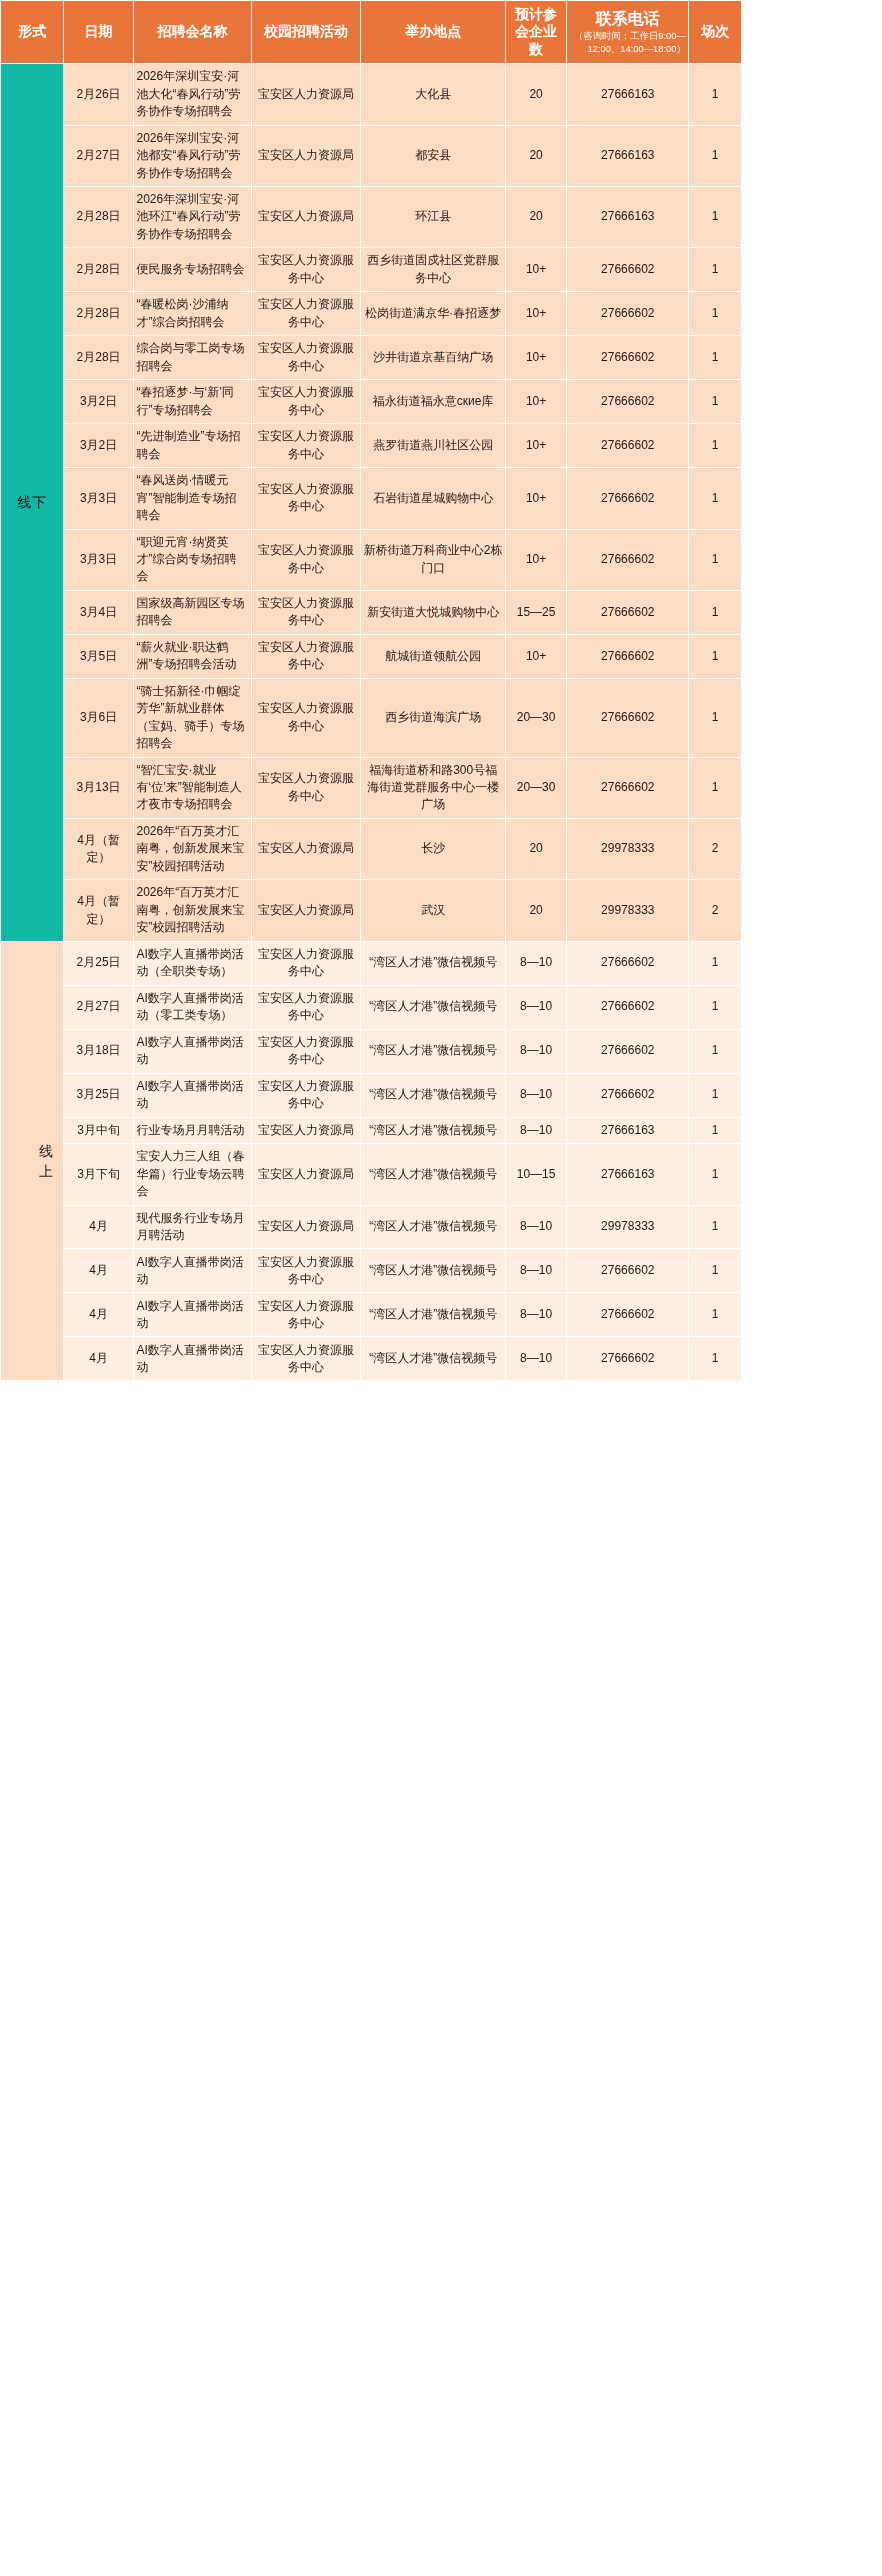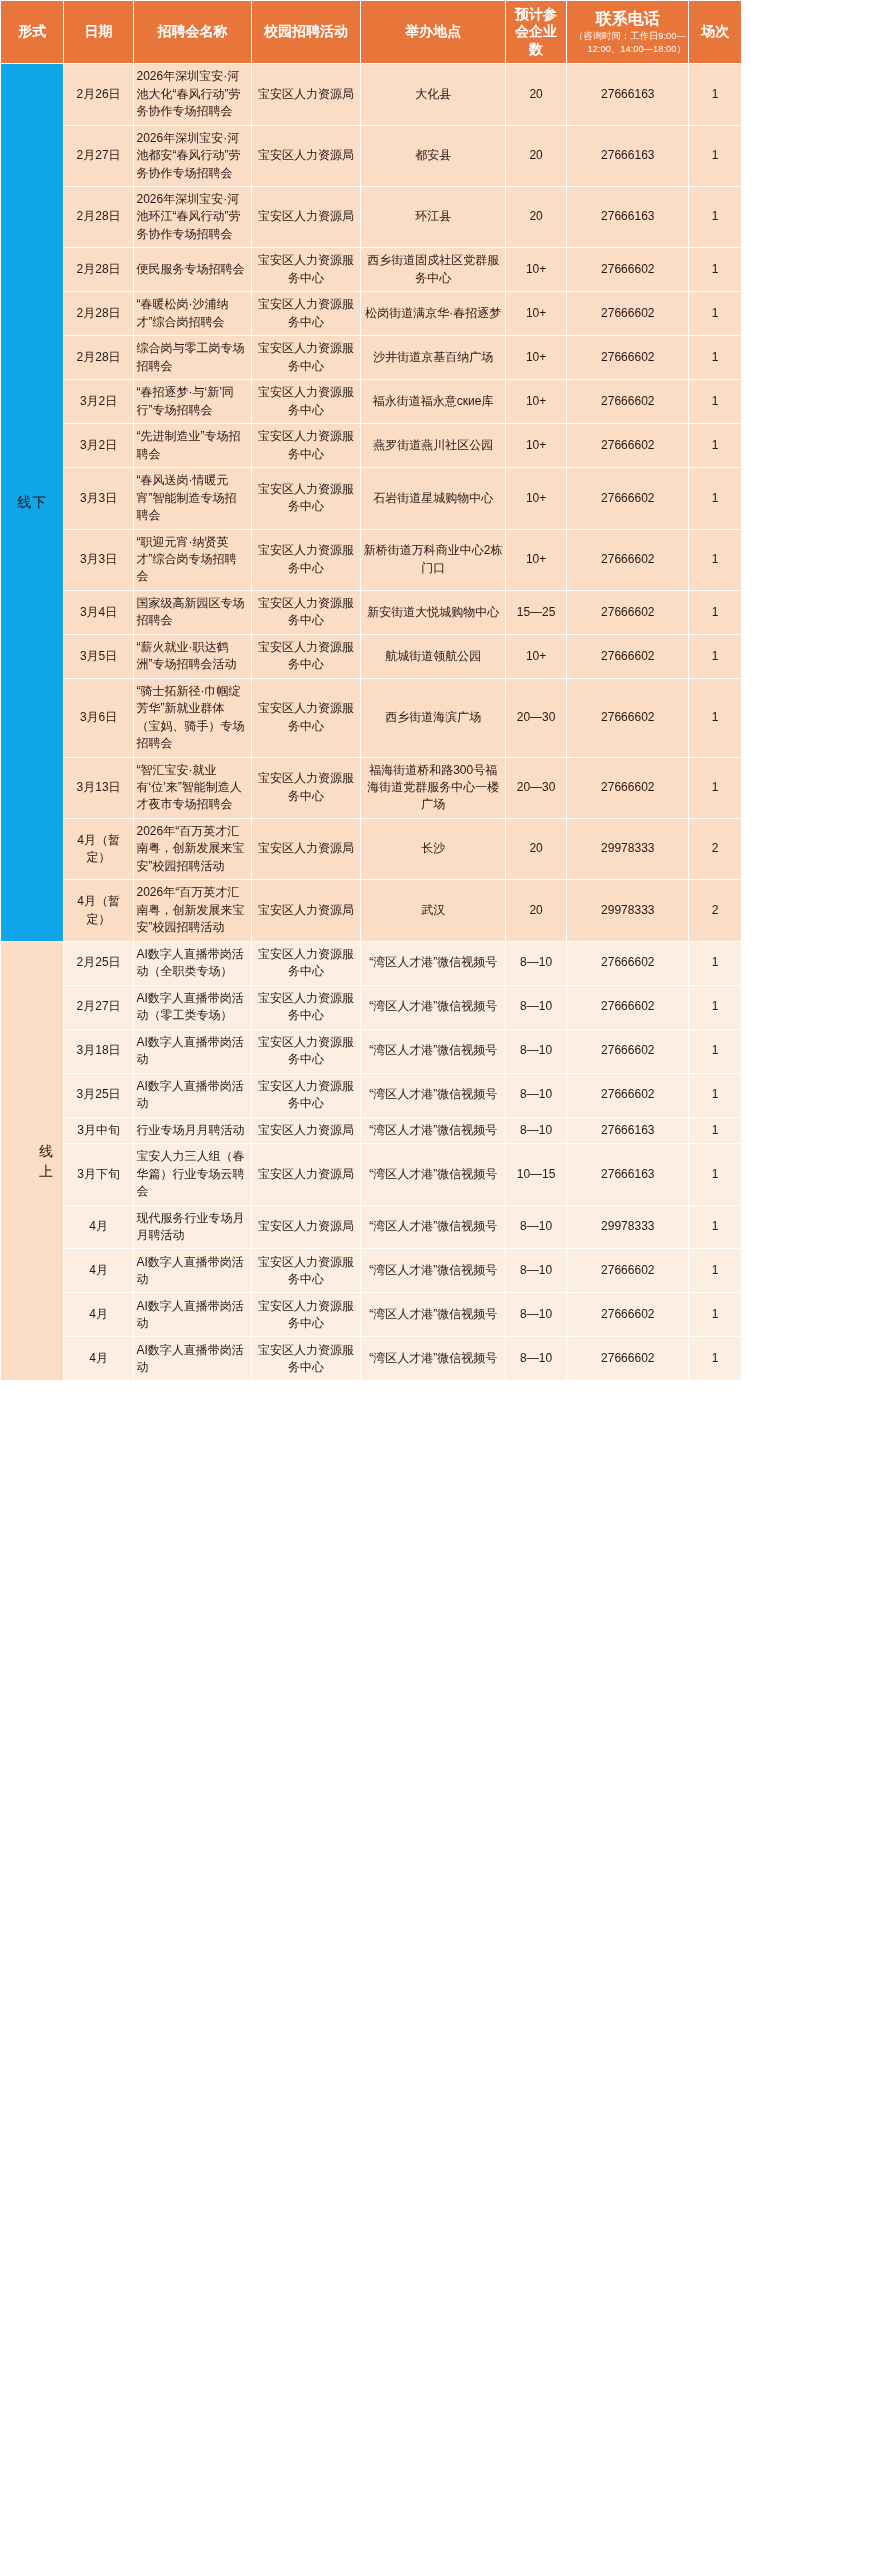--- a/index.html
+++ b/index.html
@@ -59,21 +59,21 @@
     padding: 4.1px 2.5px;
     line-height: 1.45;
   }
   tbody td.groupcell {
     font-size: 14px;
     font-weight: normal;
     letter-spacing: 0.8px;
   }
   
   tbody tr.off td { background: #fbdcc4; }
-  tbody tr.off td.groupcell { background: #0ea5e9; }
+  tbody tr.off td.groupcell { background: #14b8a6; }
   
   tbody tr.on td { background: #fdeee2; }
   tbody tr.on td.groupcell { background: #fbdcc4; padding-left: 31px; }
 
   tbody td.namecell { text-align: left; }
 </style>
 </head>
 <body>
 
 <table class="sched">

